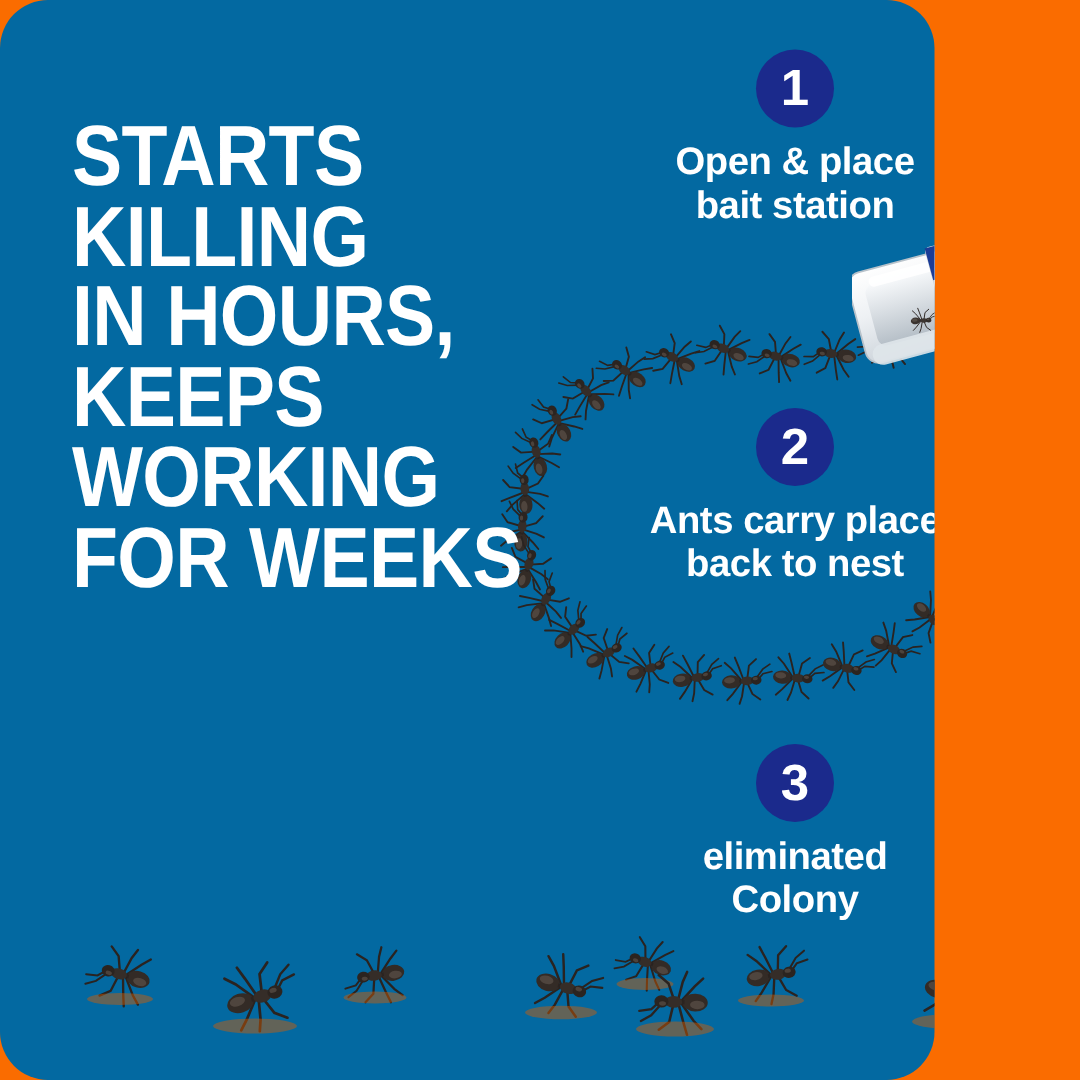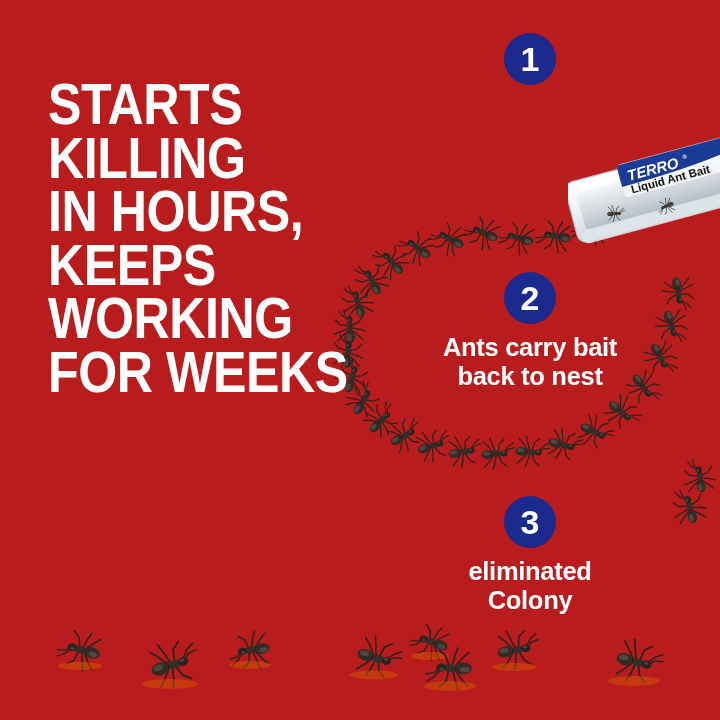--- a/index.html
+++ b/index.html
@@ -2,22 +2,22 @@
 <html><head>
 <meta charset="utf-8">
 <style>
   html,body{margin:0;padding:0;}
   body{
     width:720px;height:720px;overflow:hidden;
     font-family:"Liberation Sans", sans-serif;
     background:#FA6C00;
   }
   #poster{
-    position:relative;width:720px;height:720px;
-    background:#b91c1c;overflow:hidden;
+    position:relative;width:623px;height:720px;
+    background:#0369a1;overflow:hidden;border-radius:32px;
   }
 
   
   #headline{
     position:absolute;left:48px;top:78px;width:340px;
     color:#ffffff;
     font-family:"Liberation Sans Narrow","Liberation Sans",sans-serif;
     font-weight:bold;
     font-size:57px;
     line-height:0.94;
@@ -170,26 +170,30 @@
 
       <g opacity="0.95">
         <use href="#antbody" transform="translate(44,68) rotate(12) scale(0.52)"></use>
         <use href="#antbody" transform="translate(96,74) rotate(172) scale(0.5)"></use>
       </g>
     </g>
   </svg>
 
   <div class="step" id="step1">
     <div class="step-num">1</div>
+    <div class="step-text">
+      <span>Open &amp; place</span>
+      <span>bait station</span>
+    </div>
   </div>
 
   <div class="step" id="step2">
     <div class="step-num">2</div>
     <div class="step-text">
-      <span>Ants carry bait</span>
+      <span>Ants carry place</span>
       <span>back to nest</span>
     </div>
   </div>
 
   <div class="step" id="step3">
     <div class="step-num">3</div>
     <div class="step-text">
       <span>eliminated</span>
       <span>Colony</span>
     </div>

